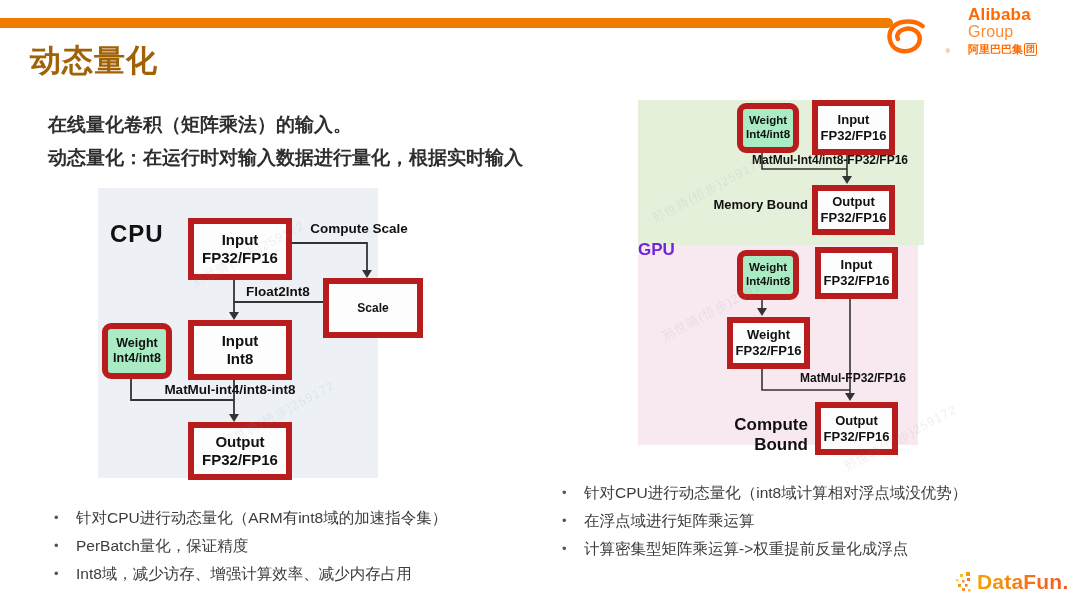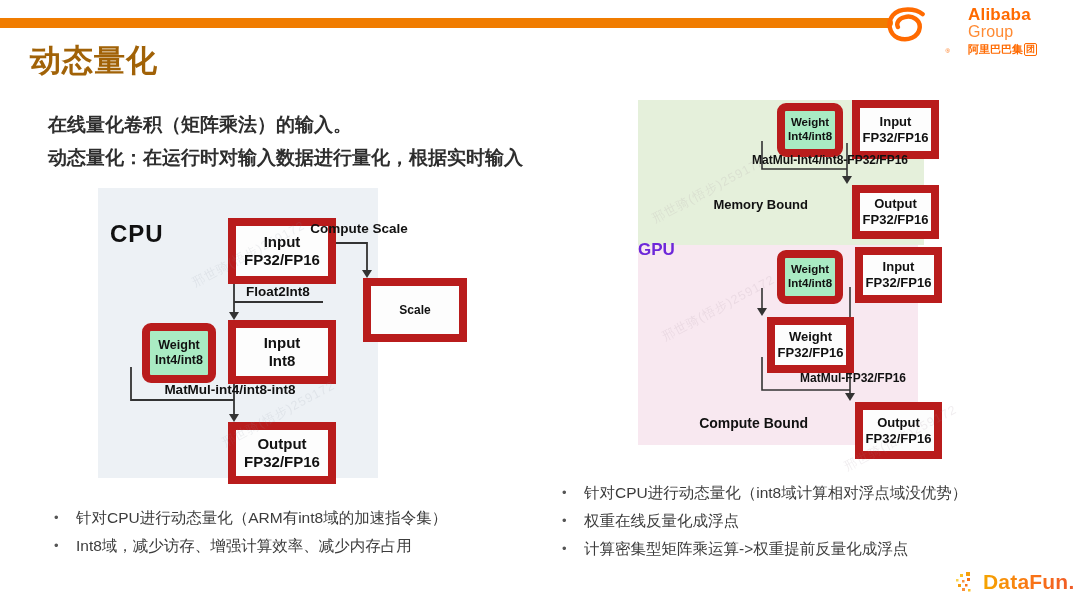--- a/index.html
+++ b/index.html
@@ -3,33 +3,33 @@
 <meta charset="utf-8">
 <style>
   html,body{margin:0;padding:0;}
   body{
     width:1080px;height:608px;position:relative;overflow:hidden;
     background:#ffffff;
     font-family:"Liberation Sans","DejaVu Sans",sans-serif;
   }
   
   .top-bar{position:absolute;left:0;top:18px;width:893px;height:10px;background:#F07C00;border-radius:0 5px 5px 0;}
-  .ali-logo{position:absolute;left:886px;top:6px;display:flex;align-items:flex-start;gap:18px;}
+  .ali-logo{position:absolute;left:886px;top:6px;display:flex;align-items:flex-end;gap:18px;}
   .ali-text{display:flex;flex-direction:column;line-height:1;}
   .ali-row1{font-size:17px;font-weight:800;color:#FF6A00;letter-spacing:.2px;}
   .ali-row1 .grp{font-weight:400;color:#FF8A33;font-size:16px;}
   .ali-row2{font-size:11px;font-weight:700;color:#FF6A00;margin-top:3px;display:flex;align-items:center;gap:1px;}
   .ali-row2 .boxed{border:1px solid #FF6A00;border-radius:2px;padding:0 1px;font-size:9px;line-height:11px;}
   .reg{font-size:6px;color:#FF6A00;align-self:flex-end;margin-bottom:2px;}
   .page-title{position:absolute;left:30px;top:40px;font-size:31px;font-weight:800;color:#a16207;letter-spacing:1px;}
   
   .intro{position:absolute;left:48px;top:108px;width:520px;font-size:19px;font-weight:700;color:#2e2e2e;line-height:33px;}
   
-  .dbox{position:absolute;background:#fdfdfd;border:8px solid #b91c1c;display:flex;flex-direction:column;
-        align-items:center;justify-content:center;color:#111;font-weight:700;line-height:1.2;text-align:left;margin-left:40px;}
+  .dbox{position:absolute;background:#fdfdfd;border:6px solid #b91c1c;display:flex;flex-direction:column;
+        align-items:center;justify-content:center;color:#111;font-weight:700;line-height:1.2;text-align:left;}
   .mint{background:#A9EBC3;border-radius:9px;}
   .dlabel{position:absolute;font-weight:700;color:#111;text-align:center;}
   .wm{position:absolute;font-size:12.5px;color:#9b8595;opacity:.14;transform:rotate(-28deg);
       letter-spacing:1px;white-space:nowrap;pointer-events:none;}
   svg.wires{position:absolute;left:0;top:0;pointer-events:none;}
   
   .cpu-wrap{position:absolute;left:98px;top:188px;width:280px;height:290px;background:#EDF1F5;}
   .cpu-name{position:absolute;left:12px;top:32px;font-size:24px;font-weight:800;color:#111;letter-spacing:1px;}
   .cpu-wrap .dbox{font-size:15px;}
   .cpu-wrap .mint{font-size:12.5px;}
@@ -42,21 +42,21 @@
   .gpu-wrap .dbox{font-size:13px;}
   .gpu-wrap .mint{font-size:11.5px;}
   .gpu-wrap .dlabel{font-size:12px;}
   
   .blist{position:absolute;list-style:none;margin:0;padding:0;color:#3c3c3c;font-size:15.5px;}
   .blist li{position:relative;padding-left:28px;margin-bottom:11px;line-height:17px;}
   .blist li::before{content:"•";position:absolute;left:6px;top:0;color:#555;font-size:13px;}
   .blist-left{left:48px;top:509px;width:470px;}
   .blist-right{left:556px;top:484px;width:510px;}
   
-  .datafun{position:absolute;left:953px;top:570px;display:flex;align-items:center;gap:8px;}
+  .datafun{position:absolute;left:953px;top:570px;display:flex;align-items:center;gap:2px;}
   .datafun-text{font-size:21px;font-weight:800;letter-spacing:.2px;
     background:linear-gradient(90deg,#F7B register A500,#F97316 55%,#EF5A28);
     background:linear-gradient(90deg,#F5A500,#F97316 55%,#EF5A28);
     -webkit-background-clip:text;background-clip:text;color:transparent;}
 </style>
 </head>
 <body>
 
 <div class="top-bar"></div>
 
@@ -164,35 +164,36 @@
   </div>
   <div class="dbox" style="left:89px;top:217px;width:71px;height:40px;">
     <span>Weight</span>
     <span>FP32/FP16</span>
   </div>
   <div class="dlabel" style="left:140px;top:271px;width:150px;">MatMul-FP32/FP16</div>
   <div class="dbox" style="left:177px;top:302px;width:71px;height:41px;">
     <span>Output</span>
     <span>FP32/FP16</span>
   </div>
-  <div class="dlabel" style="left:55px;top:315px;width:115px;text-align:right;font-size:14px;">Compute Bound</div>
+  <div class="dlabel" style="left:55px;top:315px;width:115px;text-align:right;font-size:17px;">Compute Bound</div>
 
   <div class="wm" style="left:8px;top:82px;">邢世骑(悟步)259172</div>
   <div class="wm" style="left:18px;top:200px;">邢世骑(悟步)259172</div>
   <div class="wm" style="left:200px;top:330px;">邢世骑(悟步)259172</div>
 </div>
 
 <ul class="blist blist-left">
   <li>针对CPU进行动态量化（ARM有int8域的加速指令集）</li>
+  <li>PerBatch量化，保证精度</li>
   <li>Int8域，减少访存、增强计算效率、减少内存占用</li>
 </ul>
 
 <ul class="blist blist-right">
   <li>针对CPU进行动态量化（int8域计算相对浮点域没优势）</li>
-  <li>权重在线反量化成浮点</li>
+  <li>在浮点域进行矩阵乘运算</li>
   <li>计算密集型矩阵乘运算-&gt;权重提前反量化成浮点</li>
 </ul>
 
 <div class="datafun">
   <svg width="22" height="24" viewBox="0 0 22 24">
     <rect x="13" y="2" width="4" height="4" fill="#F59E0B"></rect>
     <rect x="7" y="4" width="3" height="3" fill="#FBBF24"></rect>
     <rect x="14" y="8" width="3" height="3" fill="#F97316"></rect>
     <rect x="3" y="9" width="2.5" height="2.5" fill="#FCD34D"></rect>
     <rect x="9" y="10" width="2.5" height="2.5" fill="#FB923C"></rect>

